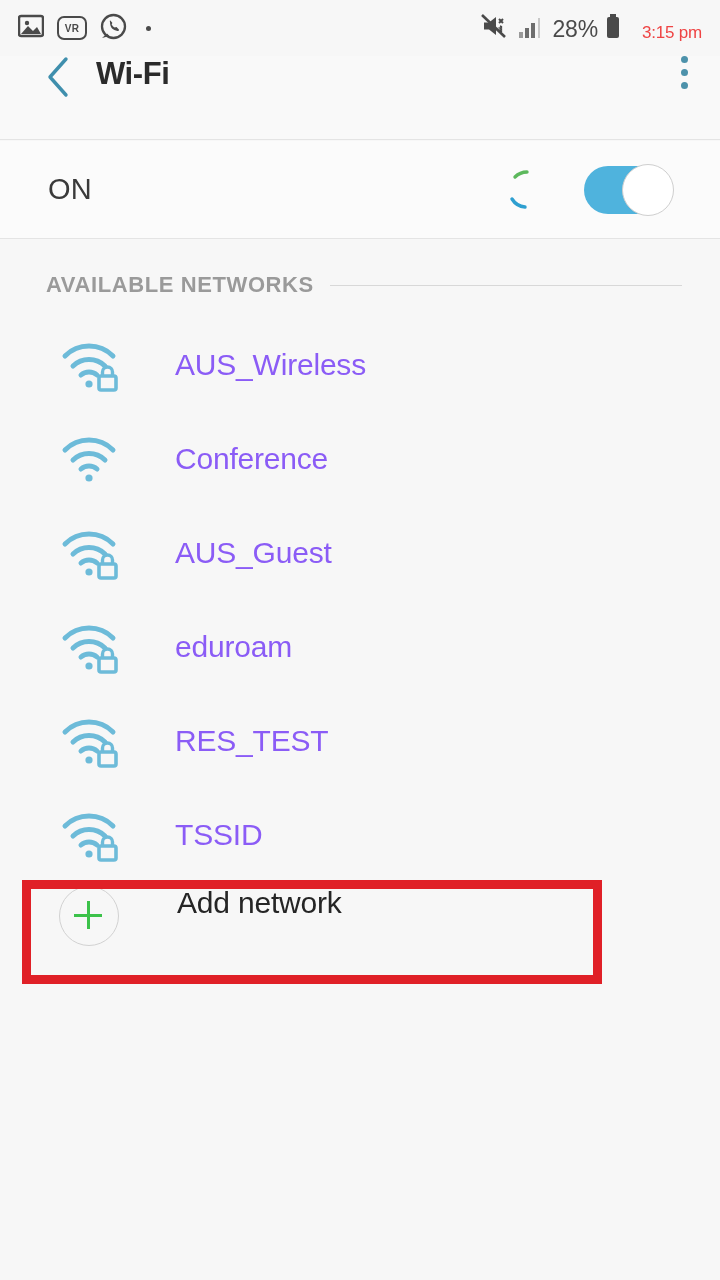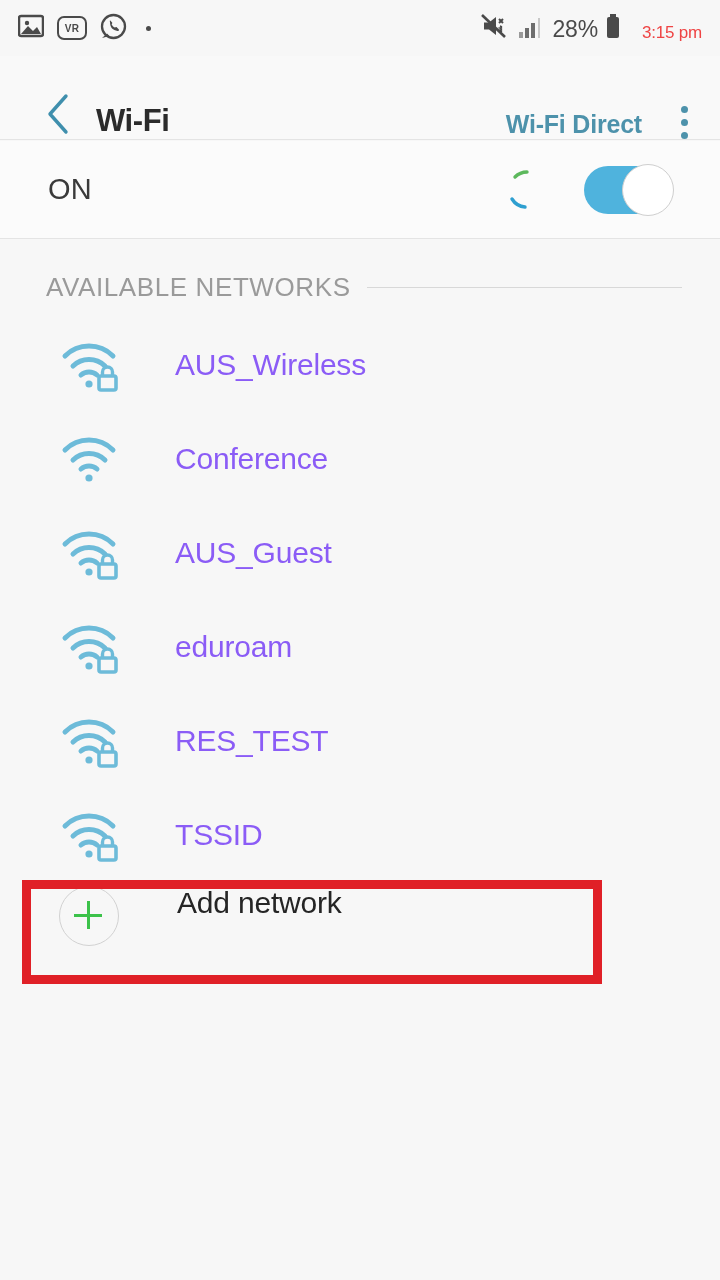--- a/index.html
+++ b/index.html
@@ -71,21 +71,21 @@
     margin-left: 14px;
   }
 
   
   .app-bar {
     position: absolute;
     top: 56px; left: 0;
     width: 720px;
     height: 84px;
     display: flex;
-    align-items: flex-end;
+    align-items: flex-start;
     background: #f9f9f9;
     border-bottom: 1px solid #e4e4e4;
     box-sizing: border-box;
   }
   .back-btn {
     width: 64px;
     display: flex;
     align-items: center;
     justify-content: center;
     margin-left: 26px;
@@ -174,22 +174,22 @@
 
   
   .section-header {
     position: absolute;
     top: 272px; left: 0;
     width: 720px;
     display: flex;
     align-items: center;
   }
   .section-title {
-    font-size: 26px;
-    font-weight: normal;
+    font-size: 22px;
+    font-weight: bold;
     color: #9a9a9a;
     letter-spacing: 0.6px;
     margin-left: 46px;
   }
   .section-rule {
     flex: 1;
     height: 1px;
     background: #d8d8d8;
     margin-left: 16px;
     margin-right: 38px;
@@ -333,21 +333,20 @@
 <div class="app-bar">
   <div class="back-btn">
     <span>
       <svg width="26" height="42" viewBox="0 0 26 42">
         <path d="M21 3 L5 21 L21 39" fill="none" stroke="#3f8fad" stroke-width="3.4" stroke-linecap="round" stroke-linejoin="round"></path>
       </svg>
     </span>
   </div>
   <div class="page-title">Wi-Fi</div>
   <div class="appbar-spacer"></div>
-  <div class="wifi-direct">Wi-Fi Direct</div>
   <div class="overflow-btn">
     <span></span>
     <span></span>
     <span></span>
   </div>
 </div>
 
 <div class="toggle-row">
   <div class="on-label">ON</div>
   <div class="toggle-right">

